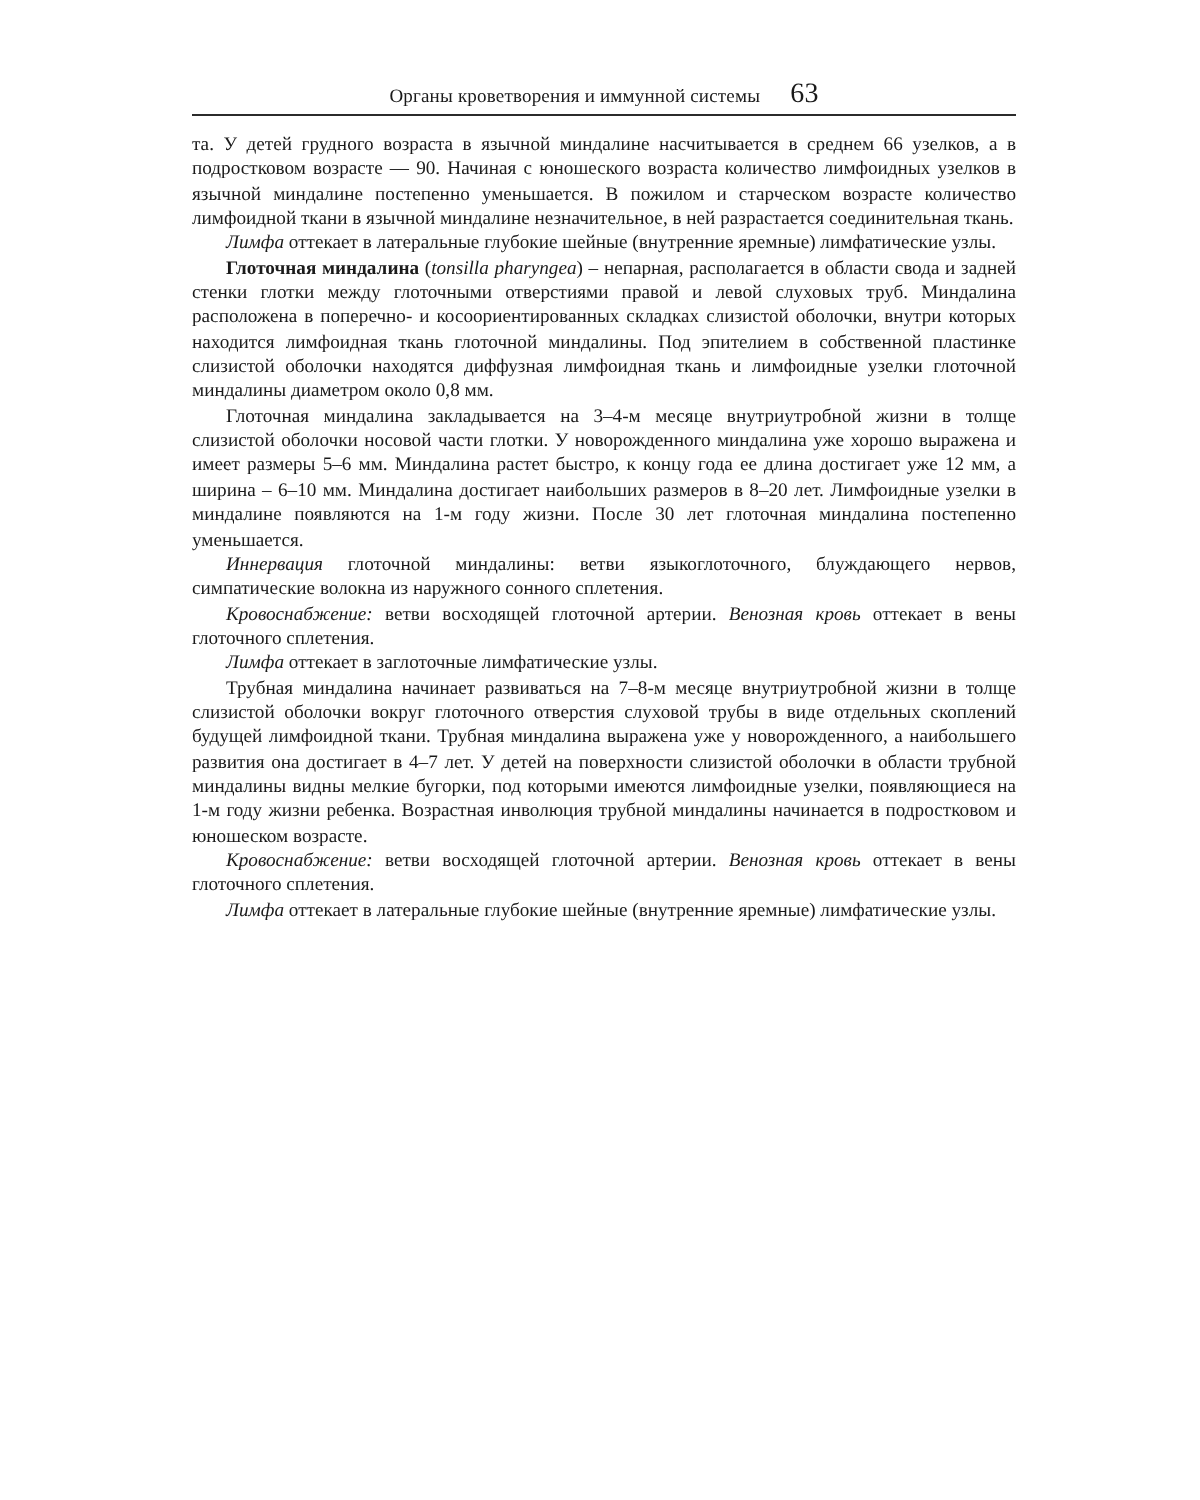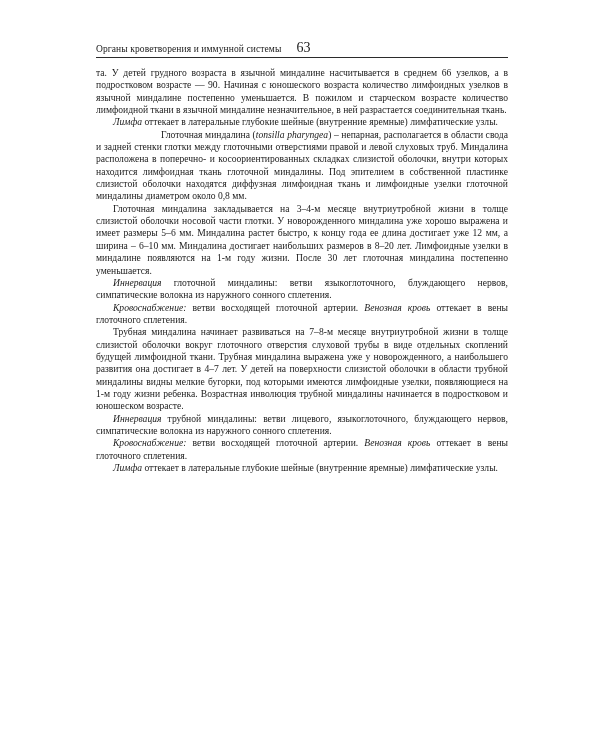--- a/index.html
+++ b/index.html
@@ -19,21 +19,21 @@
   }
   .content {
     position: absolute;
     left: 96px;
     top: 40px;
     width: 412px;
   }
   .header {
     display: flex;
     align-items: baseline;
-    justify-content: flex-start;
+    justify-content: center;
     font-size: 9.5px;
     letter-spacing: 0.1px;
     margin-bottom: 0;
     gap: 15px;
   }
   .header-title {
     font-size: 9.5px;
     color: #1a1a1a;
   }
   .header-page {
@@ -53,22 +53,21 @@
     text-justify: inter-word;
     hyphens: manual;
   }
   p.ind {
     text-indent: 17px;
   }
   .i {
     font-style: italic;
   }
   .b {
-    font-weight: normal;
-    margin-left: 48px;
+    font-weight: bold;
   }
   .sp {
     display: inline;
   }
 </style>
 </head>
 <body>
 
 <div class="page">
   <div class="content">
@@ -79,20 +78,20 @@
     </div>
     <div class="rule"></div>
 
     <div id="body-text">
         <p class=""><span class="sp">та. У детей грудного возраста в язычной миндалине насчитывается в среднем 66 узелков, а в подростковом возрасте — 90. Начиная с юношеского возраста количество лимфоидных узелков в язычной миндалине постепенно уменьшается. В пожилом и старческом возрасте количество лимфоидной ткани в язычной миндалине незначительное, в ней разрастается соединительная ткань.</span></p>
         <p class="ind"><span class="sp i">Лимфа</span><span class="sp"> оттекает в латеральные глубокие шейные (внутренние яремные) лимфатические узлы.</span></p>
         <p class="ind"><span class="sp b">Глоточная миндалина</span><span class="sp"> (</span><span class="sp i">tonsilla pharyngea</span><span class="sp">) – непарная, располагается в области свода и задней стенки глотки между глоточными отверстиями правой и левой слуховых труб. Миндалина расположена в поперечно- и косоориентированных складках слизистой оболочки, внутри которых находится лимфоидная ткань глоточной миндалины. Под эпителием в собственной пластинке слизистой оболочки находятся диффузная лимфоидная ткань и лимфоидные узелки глоточной миндалины диаметром около 0,8 мм.</span></p>
         <p class="ind"><span class="sp">Глоточная миндалина закладывается на 3–4-м месяце внутриутробной жизни в толще слизистой оболочки носовой части глотки. У новорожденного миндалина уже хорошо выражена и имеет размеры 5–6 мм. Миндалина растет быстро, к концу года ее длина достигает уже 12 мм, а ширина – 6–10 мм. Миндалина достигает наибольших размеров в 8–20 лет. Лимфоидные узелки в миндалине появляются на 1-м году жизни. После 30 лет глоточная миндалина постепенно уменьшается.</span></p>
         <p class="ind"><span class="sp i">Иннервация</span><span class="sp"> глоточной миндалины: ветви языкоглоточного, блуждающего нервов, симпатические волокна из наружного сонного сплетения.</span></p>
         <p class="ind"><span class="sp i">Кровоснабжение:</span><span class="sp"> ветви восходящей глоточной артерии. </span><span class="sp i">Венозная кровь</span><span class="sp"> оттекает в вены глоточного сплетения.</span></p>
+        <p class="ind"><span class="sp i">Лимфа</span><span class="sp"> оттекает в заглоточные лимфатические узлы.</span></p>
         <p class="ind"><span class="sp">Трубная миндалина начинает развиваться на 7–8-м месяце внутриутробной жизни в толще слизистой оболочки вокруг глоточного отверстия слуховой трубы в виде отдельных скоплений будущей лимфоидной ткани. Трубная миндалина выражена уже у новорожденного, а наибольшего развития она достигает в 4–7 лет. У детей на поверхности слизистой оболочки в области трубной миндалины видны мелкие бугорки, под которыми имеются лимфоидные узелки, появляющиеся на 1-м году жизни ребенка. Возрастная инволюция трубной миндалины начинается в подростковом и юношеском возрасте.</span></p>
-        <p class="ind"><span class="sp i">Иннервация</span><span class="sp"> трубной миндалины: ветви лицевого, языкоглоточного, блуждающего нервов, симпатические волокна из наружного сонного сплетения.</span></p>
         <p class="ind"><span class="sp i">Кровоснабжение:</span><span class="sp"> ветви восходящей глоточной артерии. </span><span class="sp i">Венозная кровь</span><span class="sp"> оттекает в вены глоточного сплетения.</span></p>
         <p class="ind"><span class="sp i">Лимфа</span><span class="sp"> оттекает в латеральные глубокие шейные (внутренние яремные) лимфатические узлы.</span></p>
       </div>
 
   </div>
 </div>
 
 </body></html>

